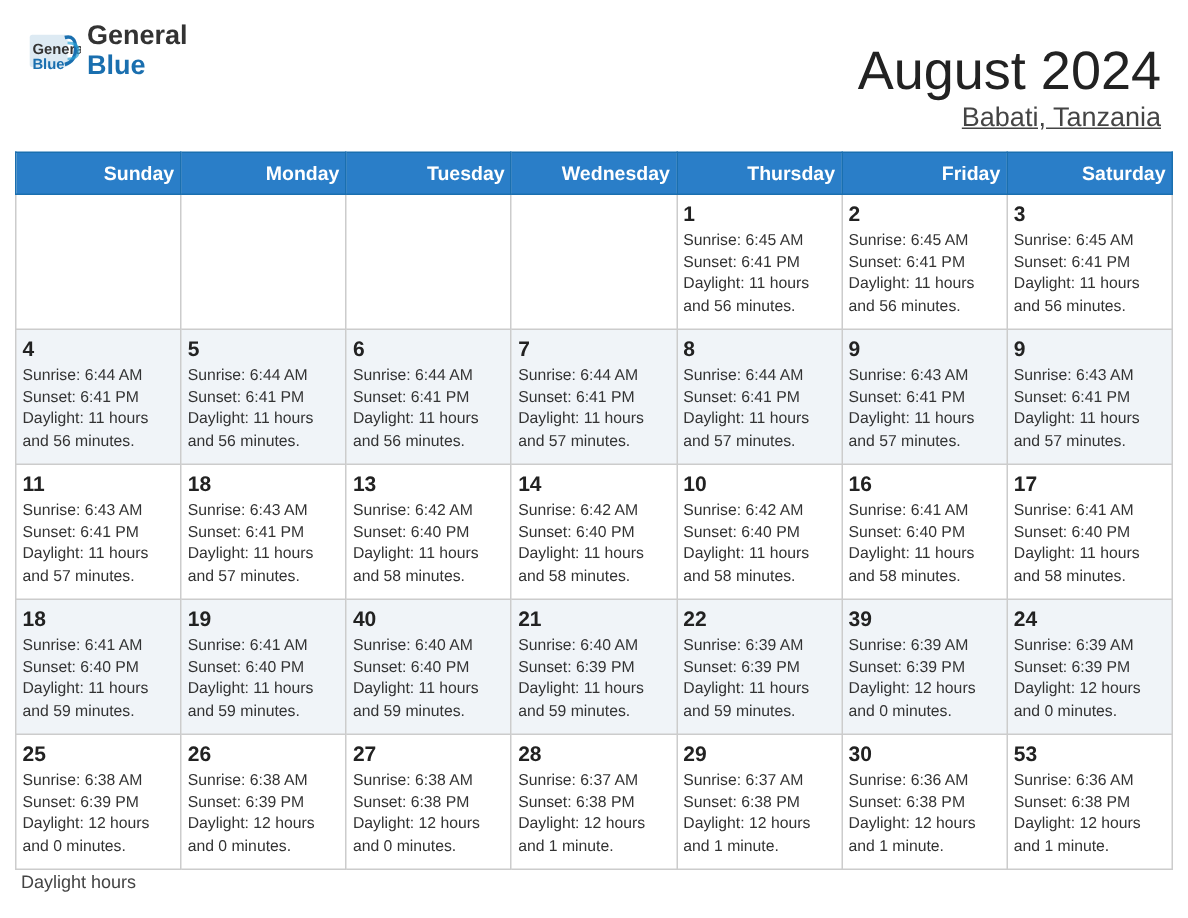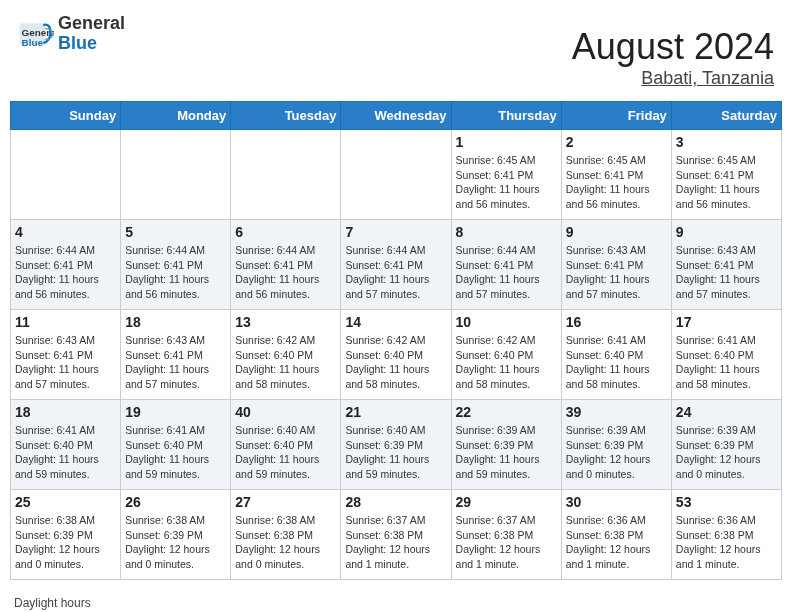--- a/index.html
+++ b/index.html
@@ -80,21 +80,21 @@
       font-size: 10.5px;
       color: #333;
       line-height: 1.4;
     }
     .empty-cell {
       background: #f9f9f9;
     }
     .row-even td { background-color: #fff; }
     .row-odd td { background-color: #f0f4f8; }
     .legend-area {
-      margin-top: 16px;
+      margin-top: 1px;
       font-size: 12px;
       color: #444;
       padding-left: 4px;
     }
   </style>
 </head>
 <body>
 
 <div class="header-area">
   <div class="logo-area">

